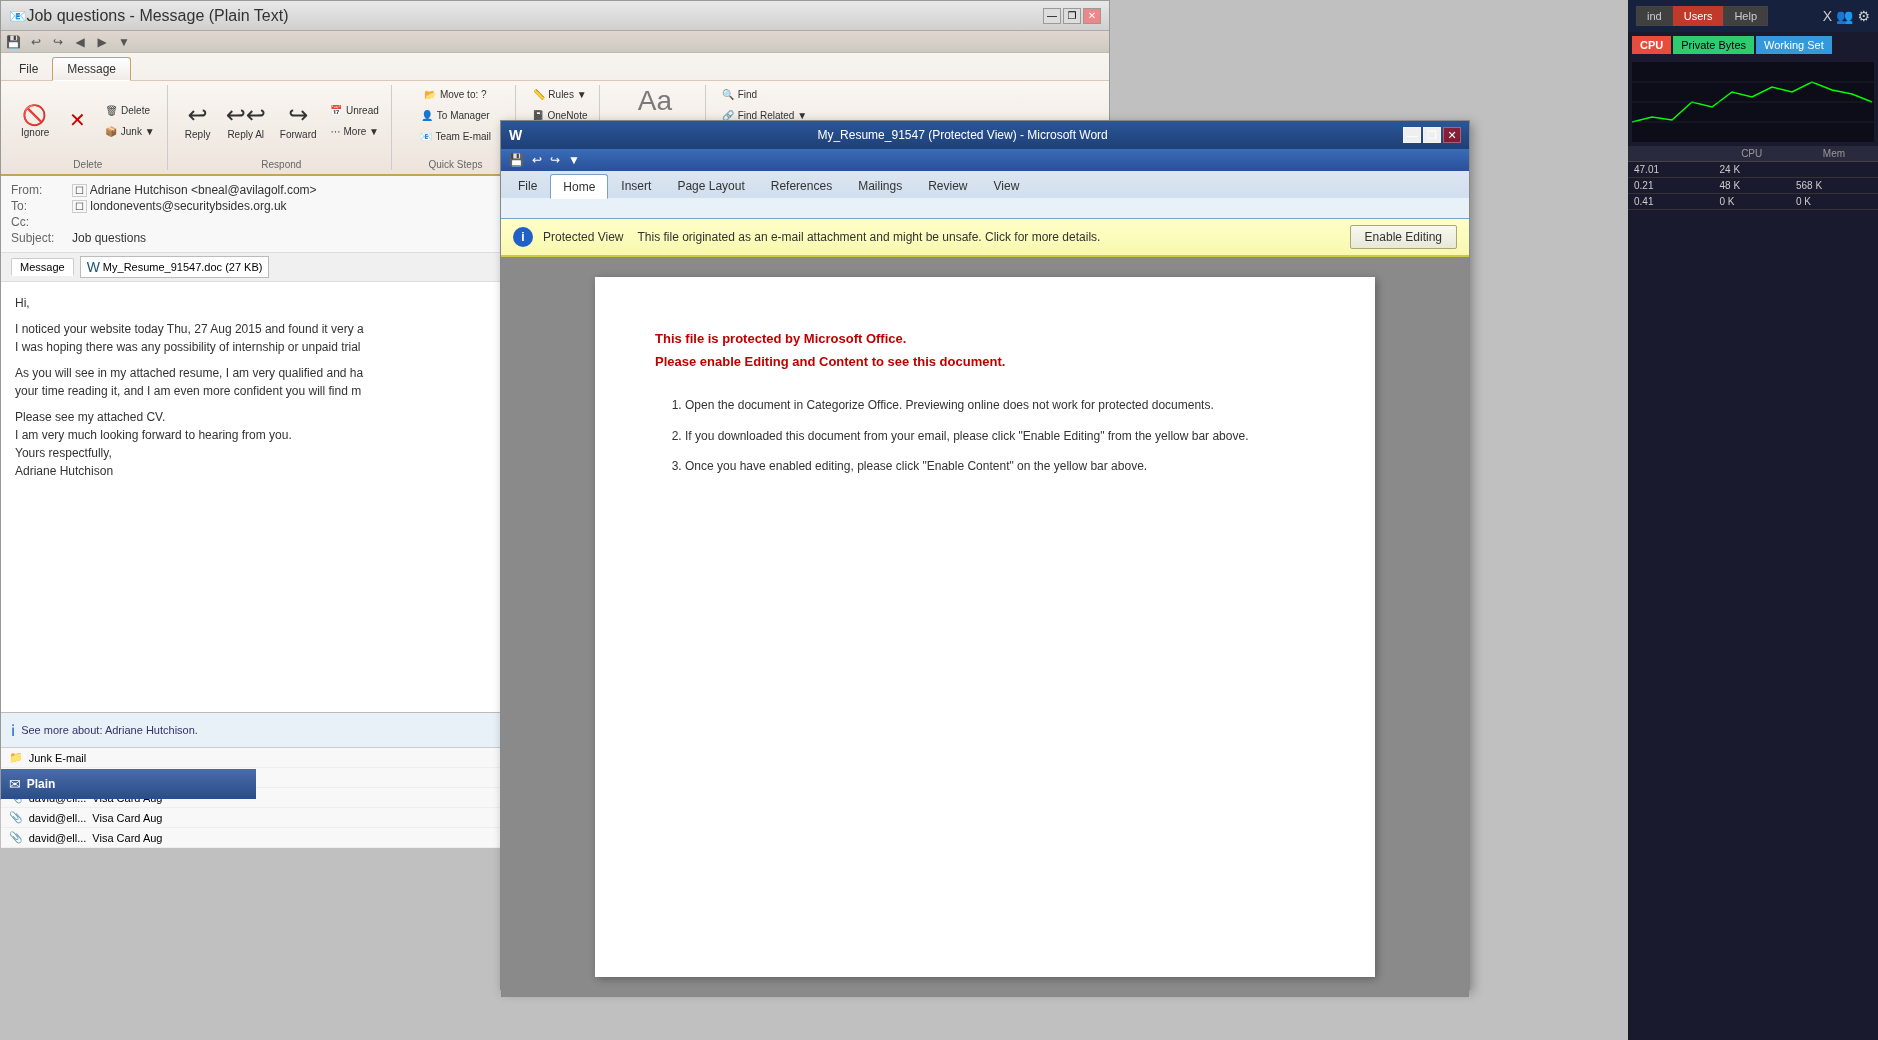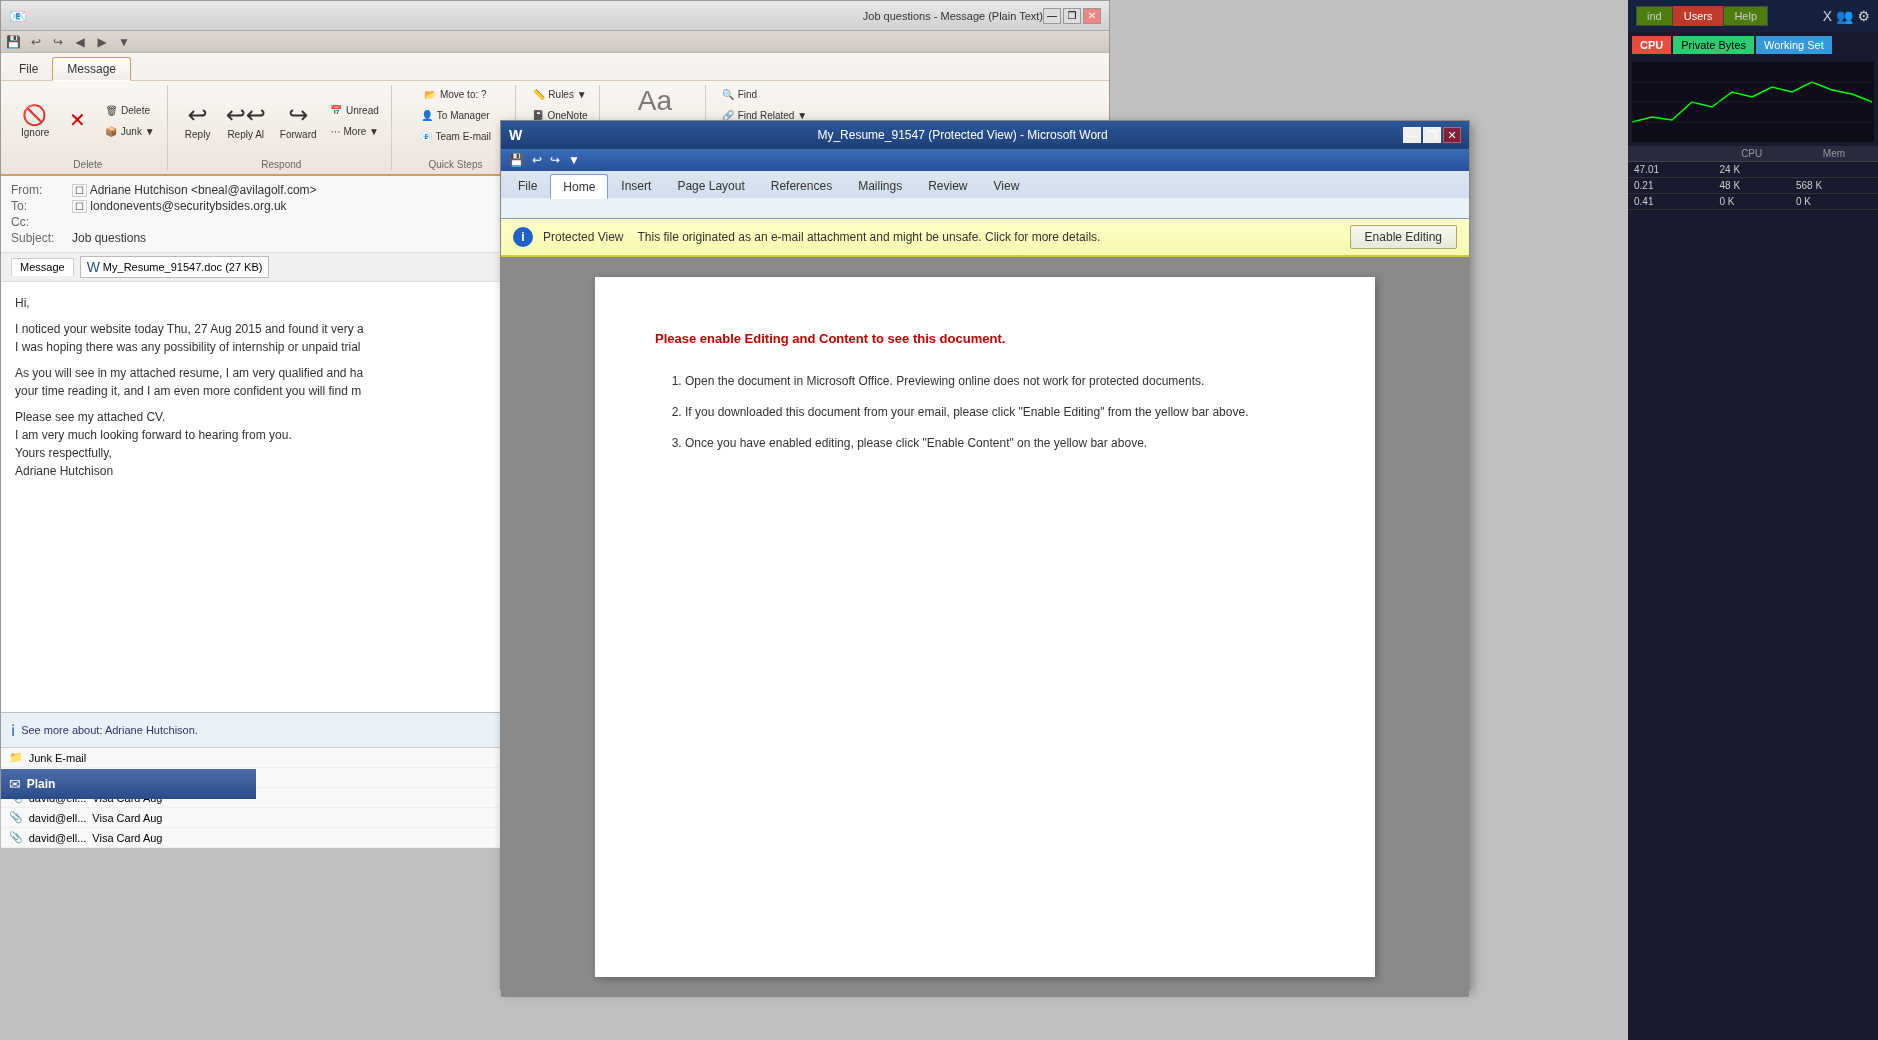--- a/index.html
+++ b/index.html
@@ -20,22 +20,22 @@
       height: 30px;
       background: linear-gradient(to bottom, #e8e8e8, #d0d0d0);
       display: flex;
       align-items: center;
       justify-content: space-between;
       padding: 0 8px;
       border-bottom: 1px solid #aaa;
     }
     .title-bar-title {
       flex: 1;
-      text-align: right;
-      font-size: 11px;
+      text-align: left;
+      font-size: 16px;
       color: #333;
     }
     .title-bar-controls {
       display: flex;
       gap: 2px;
     }
     .title-btn {
       width: 18px; height: 16px;
       background: #ddd;
       border: 1px solid #999;
@@ -403,21 +403,21 @@
     }
     .right-panel-tabs {
       display: flex;
       gap: 0;
     }
     .right-panel-tab {
       padding: 3px 10px;
       font-size: 11px;
       cursor: pointer;
       color: #ccc;
-      background: #4d7c0f;
+      background: #404040;
       border: 1px solid #444;
     }
     .right-panel-tab.active {
       background: #c0392b;
       color: #fff;
       border-color: #c0392b;
     }
     .right-panel-icon { color: #ccc; font-size: 14px; cursor: pointer; }
 
     .performance-graph {
@@ -729,26 +729,27 @@
     <span class="protected-text">Protected View</span>
     <span>This file originated as an e-mail attachment and might be unsafe. Click for more details.</span>
     <button class="enable-editing-btn">Enable Editing</button>
   </div>
 
   <div class="word-doc-area">
     <div class="word-page">
 
 
       <div class="doc-warning-text">
+        <div>This file is protected by Microsoft Office.</div>
         <div>Please enable Editing and Content to see this document.</div>
       </div>
 
 
       <ol class="doc-steps-list">
-        <li>Open the document in Microsoft Office. Previewing online does not work for protected documents.</li>
+        <li>Open the document in Categorize Office. Previewing online does not work for protected documents.</li>
         <li>If you downloaded this document from your email, please click "Enable Editing" from the yellow bar above.</li>
         <li>Once you have enabled editing, please click "Enable Content" on the yellow bar above.</li>
       </ol>
     </div>
   </div>
 </div>
 
 <div id="right-panel">
   <div class="right-panel-header">
     <div class="right-panel-tabs">

